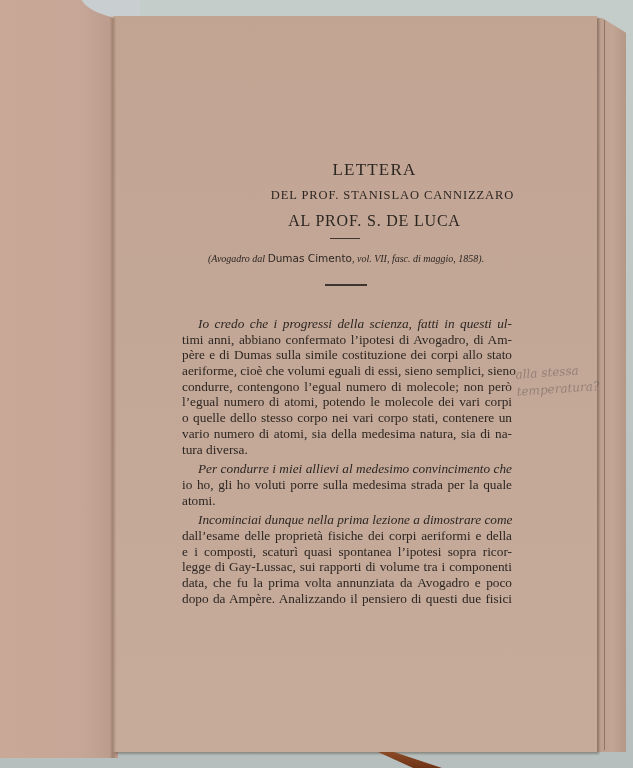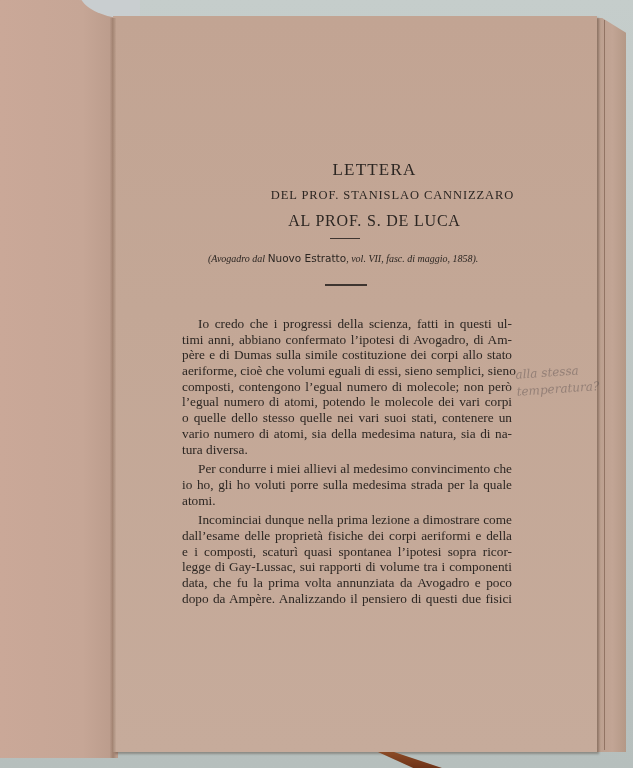--- a/index.html
+++ b/index.html
@@ -154,21 +154,21 @@
       text-align: justify;
     }
     .body-text .line {
       display: block;
       white-space: nowrap;
       text-align-last: justify;
       text-align: justify;
       height: 15.7px;
       overflow: visible;
     }
-    .body-text .line.indent { padding-left: 16px; }
+    .body-text .line.indent { padding-left: 16px; font-style: italic; }
     .body-text .line.last { text-align-last: left; }
     .body-text .para-gap { height: 4px; }
     .margin-note {
       position: absolute;
       left: 488px;
       top: 364px;
       width: 80px;
       font-family: "DejaVu Serif", serif;
       font-style: italic;
       font-size: 12px;
@@ -188,33 +188,33 @@
 <div class="right-page"></div>
 <div class="gutter"></div>
 <div class="ribbon"></div>
 
 <div class="text-block">
   <div class="title">LETTERA</div>
   <div class="subtitle">DEL PROF. STANISLAO CANNIZZARO</div>
   <div class="addressee">AL PROF. S. DE LUCA</div>
   <div class="rule short"></div>
   <div class="citation">
-    <span>(Avogadro dal </span><span class="journal">Nuovo Estratto</span><span>, vol. VII, fasc. di maggio, 1858).</span>
+    <span>(Avogadro dal </span><span class="journal">Dumas Cimento</span><span>, vol. VII, fasc. di maggio, 1858).</span>
   </div>
   <div class="rule long"></div>
 
   <div class="body-text">
     <div>
       <span class="line indent">Io credo che i progressi della scienza, fatti in questi ul-</span>
       <span class="line">timi anni, abbiano confermato l’ipotesi di Avogadro, di Am-</span>
       <span class="line">père e di Dumas sulla simile costituzione dei corpi allo stato</span>
       <span class="line">aeriforme, cioè che volumi eguali di essi, sieno semplici, sieno</span>
-      <span class="line">composti, contengono l’egual numero di molecole; non però</span>
+      <span class="line">condurre, contengono l’egual numero di molecole; non però</span>
       <span class="line">l’egual numero di atomi, potendo le molecole dei vari corpi</span>
-      <span class="line">o quelle dello stesso quelle nei vari suoi stati, contenere un</span>
+      <span class="line">o quelle dello stesso corpo nei vari corpo stati, contenere un</span>
       <span class="line">vario numero di atomi, sia della medesima natura, sia di na-</span>
       <span class="line last">tura diversa.</span>
     </div>
     <div class="para-gap"></div>
     <div>
       <span class="line indent">Per condurre i miei allievi al medesimo convincimento che</span>
       <span class="line">io ho, gli ho voluti porre sulla medesima strada per la quale</span>
       <span class="line last">atomi.</span>
     </div>
     <div class="para-gap"></div>

